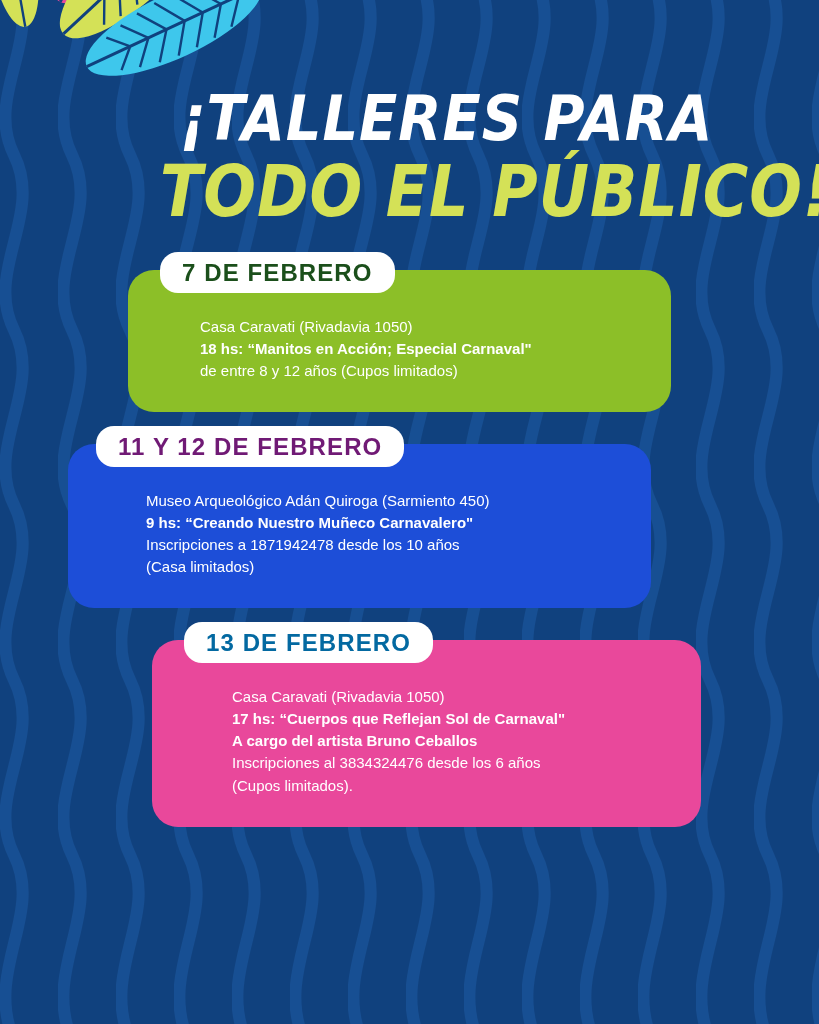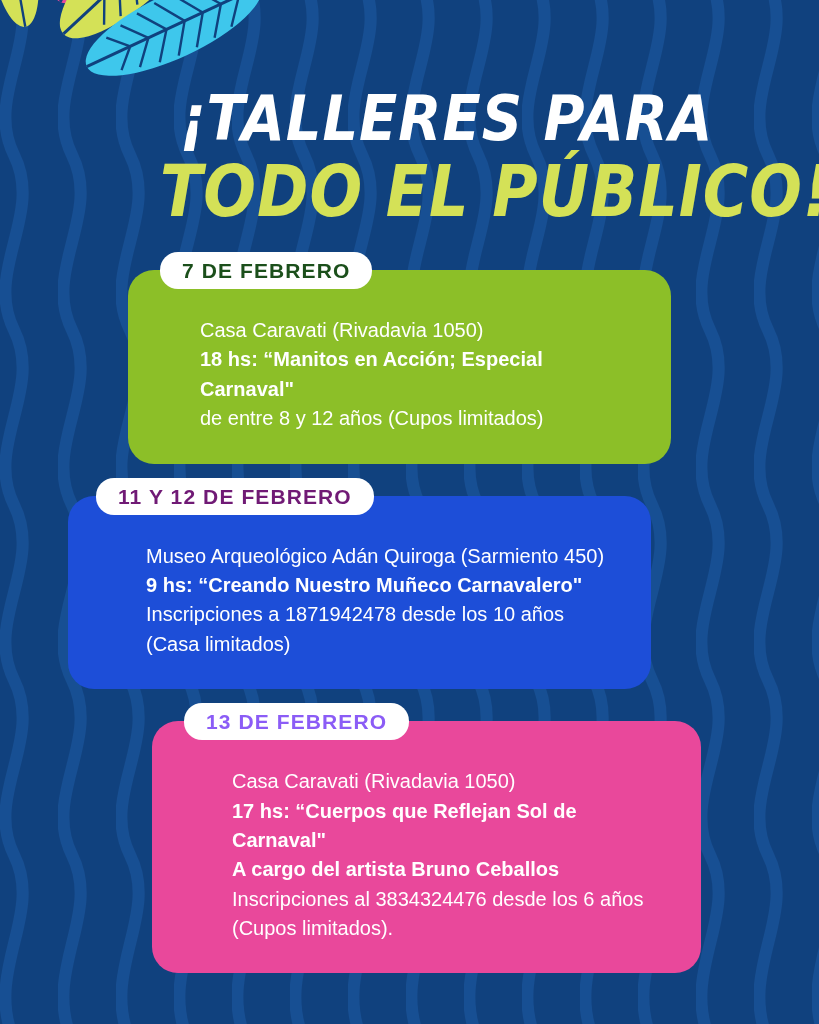--- a/index.html
+++ b/index.html
@@ -82,28 +82,28 @@
     color: #ffffff;
     padding: 46px 34px 30px 34px;
     position: relative;
   }
   .date-chip {
     position: absolute;
     top: -18px;
     background: #ffffff;
     border-radius: 18px;
     padding: 7px 22px 6px 22px;
-    font-size: 21px;
+    font-size: 24px;
     font-weight: bold;
     letter-spacing: 1.1px;
     white-space: nowrap;
     z-index: 4;
   }
   .card-lines {
-    font-size: 20px;
+    font-size: 15px;
     line-height: 1.47;
   }
   .card-lines .line { display: block; }
   .card-lines .bold { font-weight: bold; }
 
   
   #card-1 .card-body {
     margin-left: 128px;
     margin-right: 148px;
     background: #8cbf28;
@@ -119,21 +119,21 @@
   }
   #card-2 .date-chip { left: 96px; color: #701a75; }
   #card-2 .card-lines { padding-left: 44px; }
 
   
   #card-3 .card-body {
     margin-left: 152px;
     margin-right: 118px;
     background: #e9489b;
   }
-  #card-3 .date-chip { left: 184px; color: #8b5cf6; }
+  #card-3 .date-chip { left: 184px; color: #0369a1; }
   #card-3 .card-lines { padding-left: 46px; }
 </style>
 </head>
 <body>
 
 <svg id="bg-waves" viewBox="0 0 819 1024" preserveAspectRatio="none">
   <defs>
     <pattern id="wavepat" x="0" y="0" width="58" height="1024" patternUnits="userSpaceOnUse">
       <path d="M14,-20 C 44,40 -16,95 14,155 C 44,215 -16,270 14,330
                C 44,390 -16,445 14,505 C 44,565 -16,620 14,680

